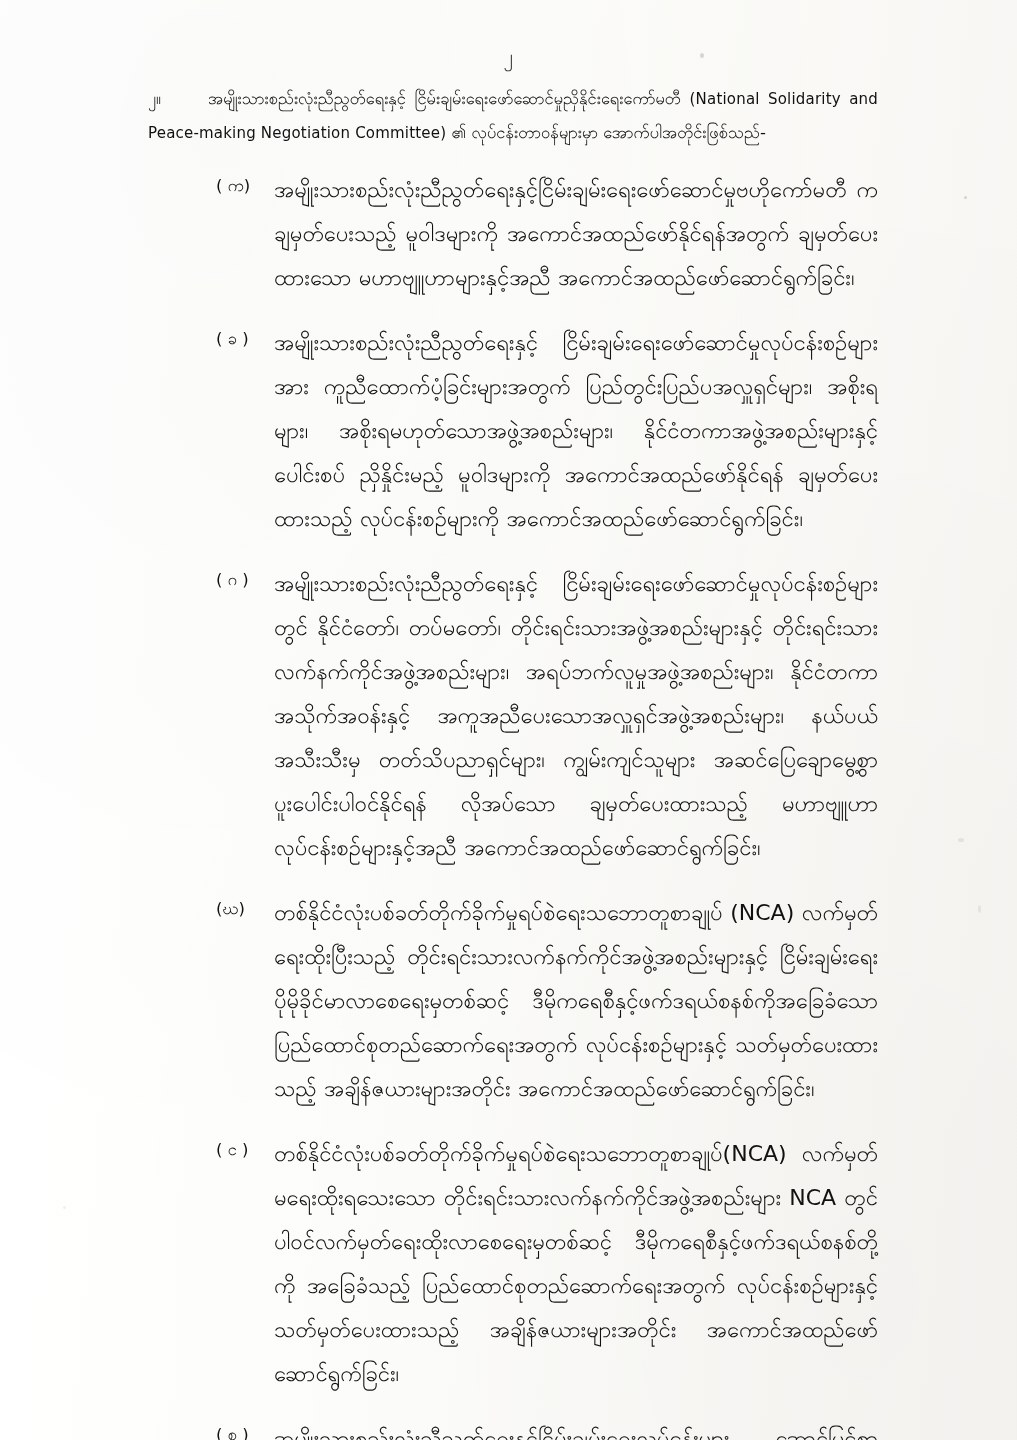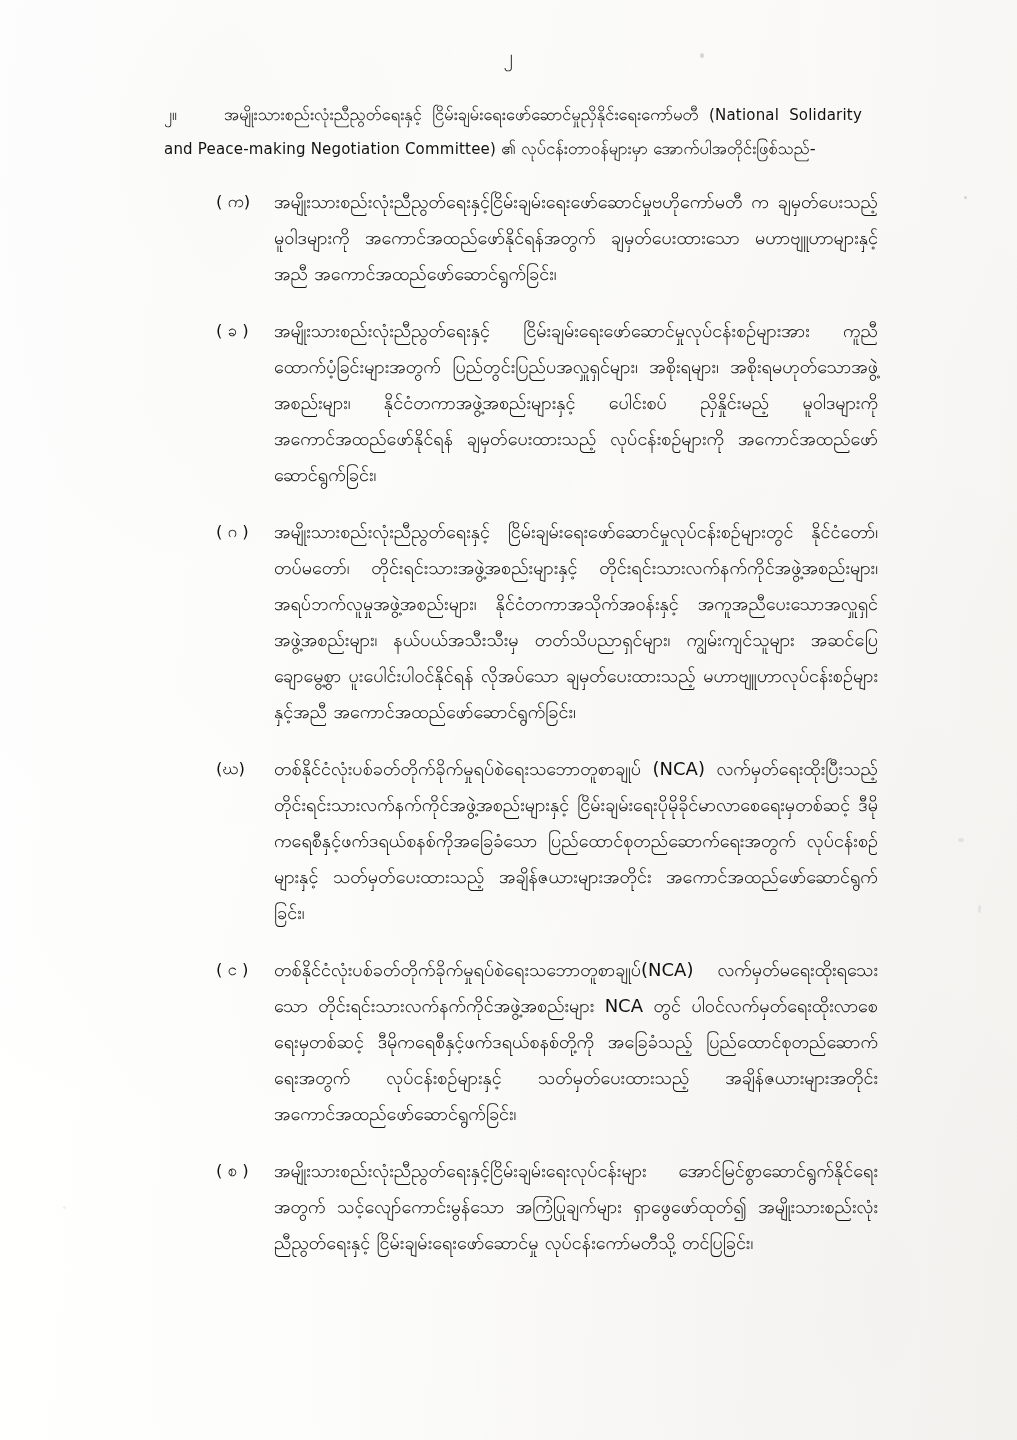--- a/index.html
+++ b/index.html
@@ -42,21 +42,21 @@
     color: #1b1b1b;
     letter-spacing: 0.5px;
   }
   .body-block {
     position: absolute;
     top: 82px;
     left: 148px;
     width: 730px;
   }
   p, div.para {
-    margin: 16px;
+    margin: 0;
   }
   .intro {
     font-size: 16.5px;
     line-height: 2.05;
     color: #111111;
     text-align: justify;
     text-justify: inter-word;
   }
   .intro .num {
     display: inline-block;
@@ -84,21 +84,21 @@
     flex: 0 0 58px;
     font-size: 16.5px;
     line-height: 2.0;
     color: #111111;
     text-align: left;
     padding-top: 1px;
     white-space: nowrap;
   }
   .item-text {
     flex: 1 1 auto;
-    font-size: 18px;
+    font-size: 22px;
     line-height: 2.0;
     color: #111111;
     text-align: justify;
     text-justify: inter-word;
     word-spacing: 0.5px;
   }
   
   .speck {
     position: absolute;
     background: rgba(80,80,80,0.22);

